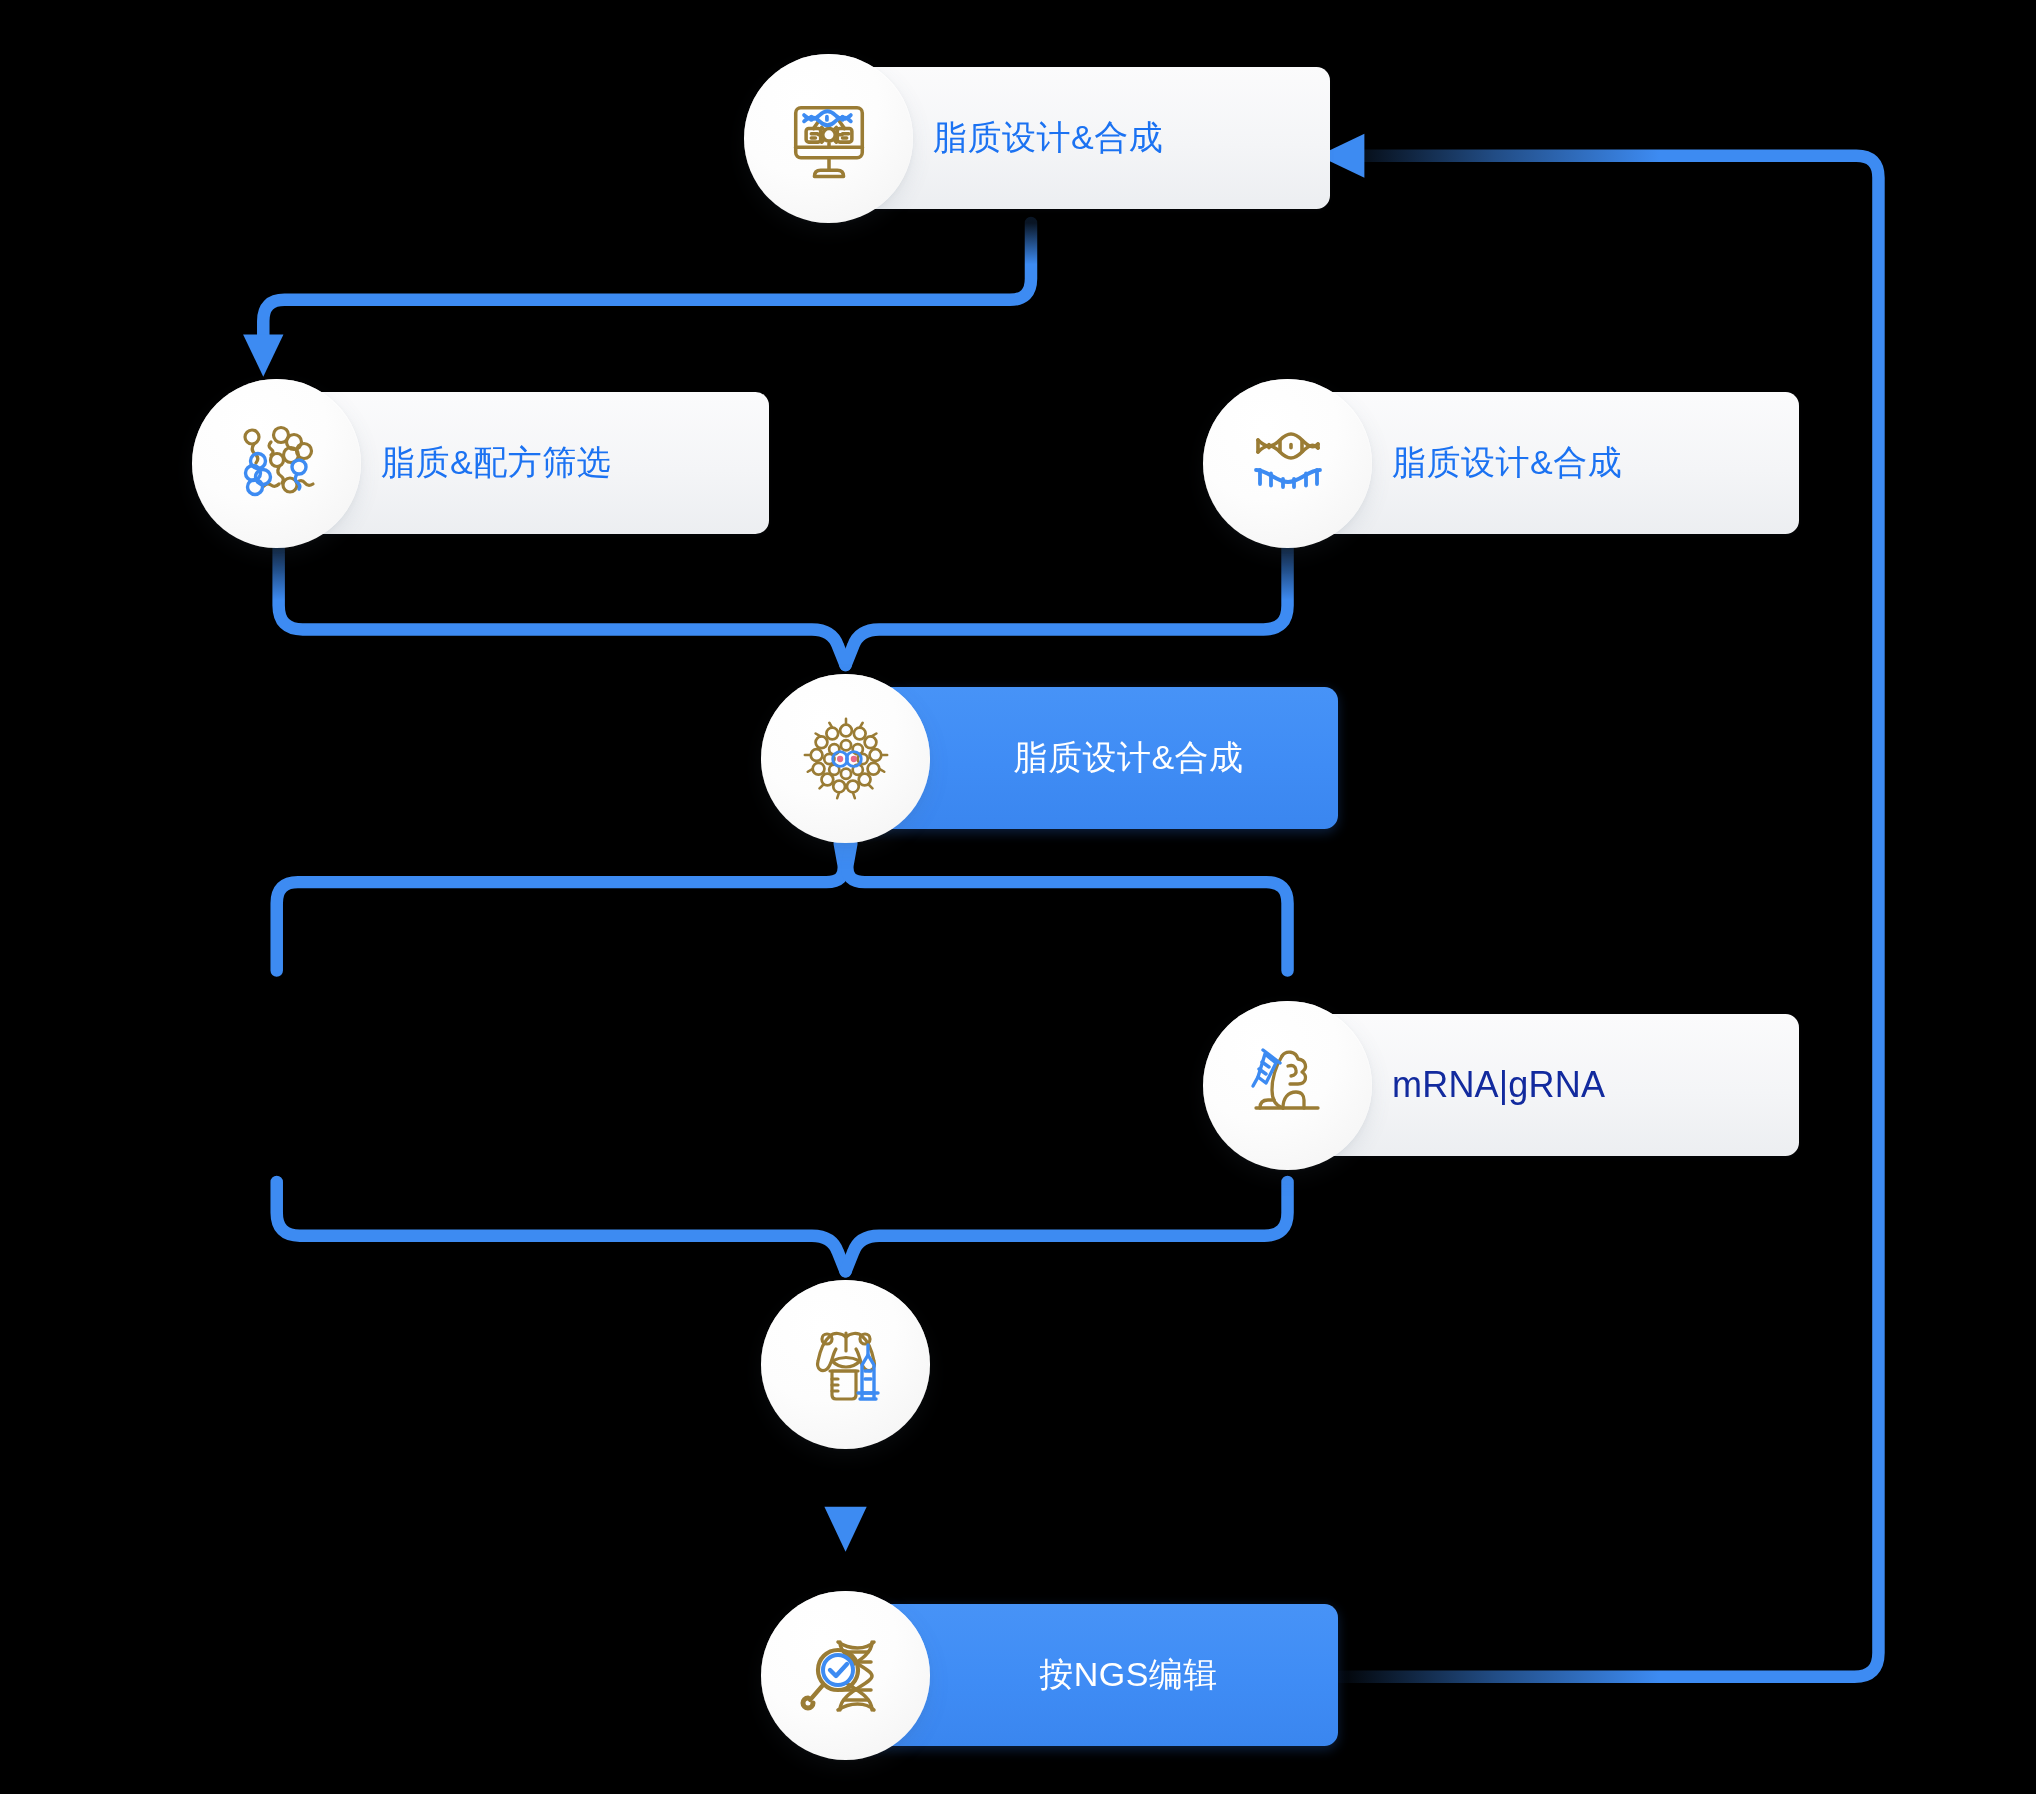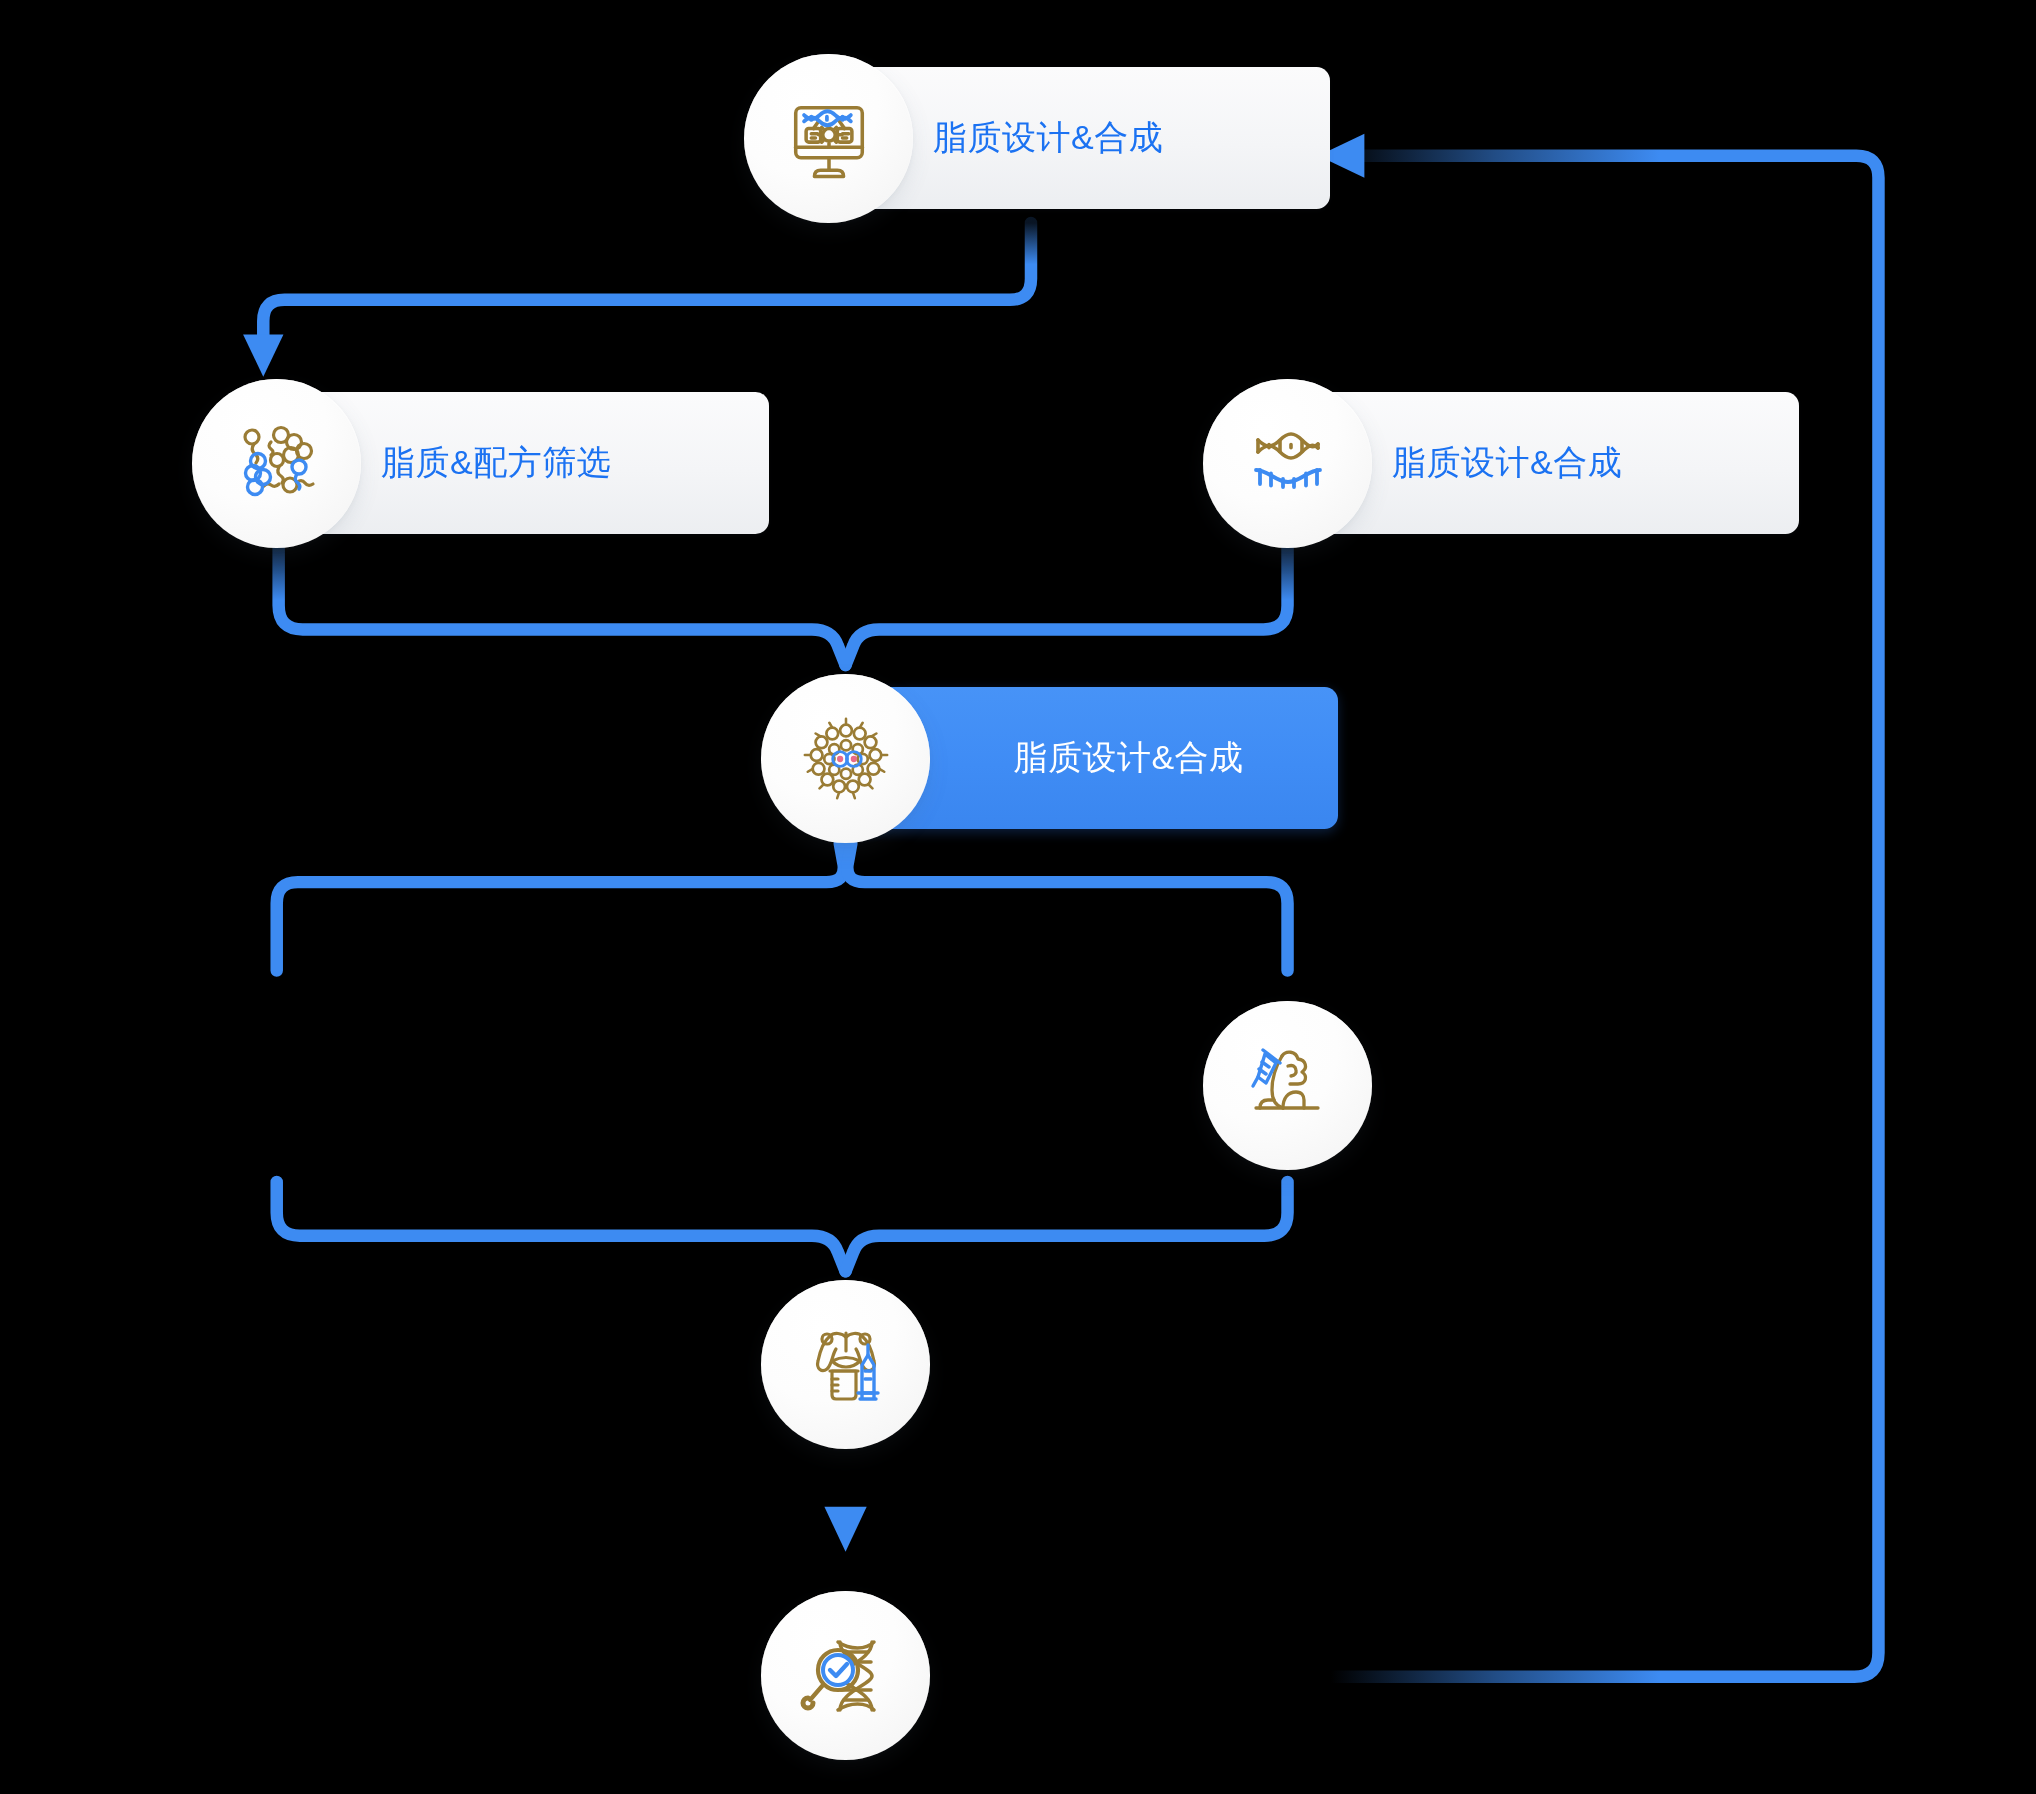--- a/index.html
+++ b/index.html
@@ -263,20 +263,23 @@
           <circle cx="44" cy="50" r="3.2" fill="#e86a8a"></circle>
           <circle cx="58" cy="50" r="7.5" fill="none" stroke="#3d8bf2" stroke-width="3"></circle>
           <circle cx="58" cy="50" r="3.2" fill="#e86a8a"></circle>
         </g>
       </svg>
     </div>
   </div>
 
 
   <div class="node" style="left:1203px; top:1001px; width:596px;">
+    <div class="node-pill pill-plain" style="width:513px;">
+      <span class="pill-label label-navy">mRNA|gRNA</span>
+    </div>
     <div class="bubble">
       <svg width="100" height="100" viewBox="0 0 100 100">
         <g fill="none" stroke="#9a7c35" stroke-width="3.3" stroke-linecap="round" stroke-linejoin="round">
           <path d="M44 20 C48 14, 58 15, 60 23 C68 24, 70 32, 64 36 C70 40, 68 48, 60 48 L52 48"></path>
           <path d="M44 20 C38 30, 34 42, 34 54 C34 64, 38 70, 45 72"></path>
           <path d="M50 30 q7 -2 8 4 q1 5 -5 6"></path>
           <path d="M45 72 C45 62, 50 56, 58 56 C64 56, 66 60, 66 64 L66 72"></path>
           <path d="M22 72 q0 -8 8 -8 L36 64"></path>
           <path d="M18 72 L80 72"></path>
         </g>
@@ -307,20 +310,23 @@
           <path d="M72 40 L66 50 L66 78 L78 78 L78 50 Z"></path>
           <path d="M72 30 L72 40"></path>
           <path d="M62 78 L82 78 M64 84 L80 84 M66 78 L66 84 M78 78 L78 84"></path>
           <path d="M69 56 h6 M69 64 h6"></path>
         </g>
       </svg>
     </div>
   </div>
 
   <div class="node" style="left:761px; top:1591px; width:576px;">
+    <div class="node-pill pill-accent pill-center" style="width:494px;">
+      <span class="pill-label label-white">按NGS编辑</span>
+    </div>
     <div class="bubble">
       <svg width="100" height="100" viewBox="0 0 100 100">
         <g fill="none" stroke="#9a7c35" stroke-width="3.5" stroke-linecap="round">
           <path d="M42 16 C54 24, 70 24, 78 16"></path>
           <path d="M42 84 C54 76, 70 76, 78 84"></path>
           <path d="M44 16 C44 34, 76 42, 76 50 C76 58, 44 66, 44 84"></path>
           <path d="M76 16 C76 34, 44 42, 44 50 C44 58, 76 66, 76 84"></path>
           <path d="M48 26 h24 M45 36 h30 M45 64 h30 M48 74 h24"></path>
         </g>
         <g fill="none" stroke="#9a7c35" stroke-width="4.2" stroke-linecap="round">

